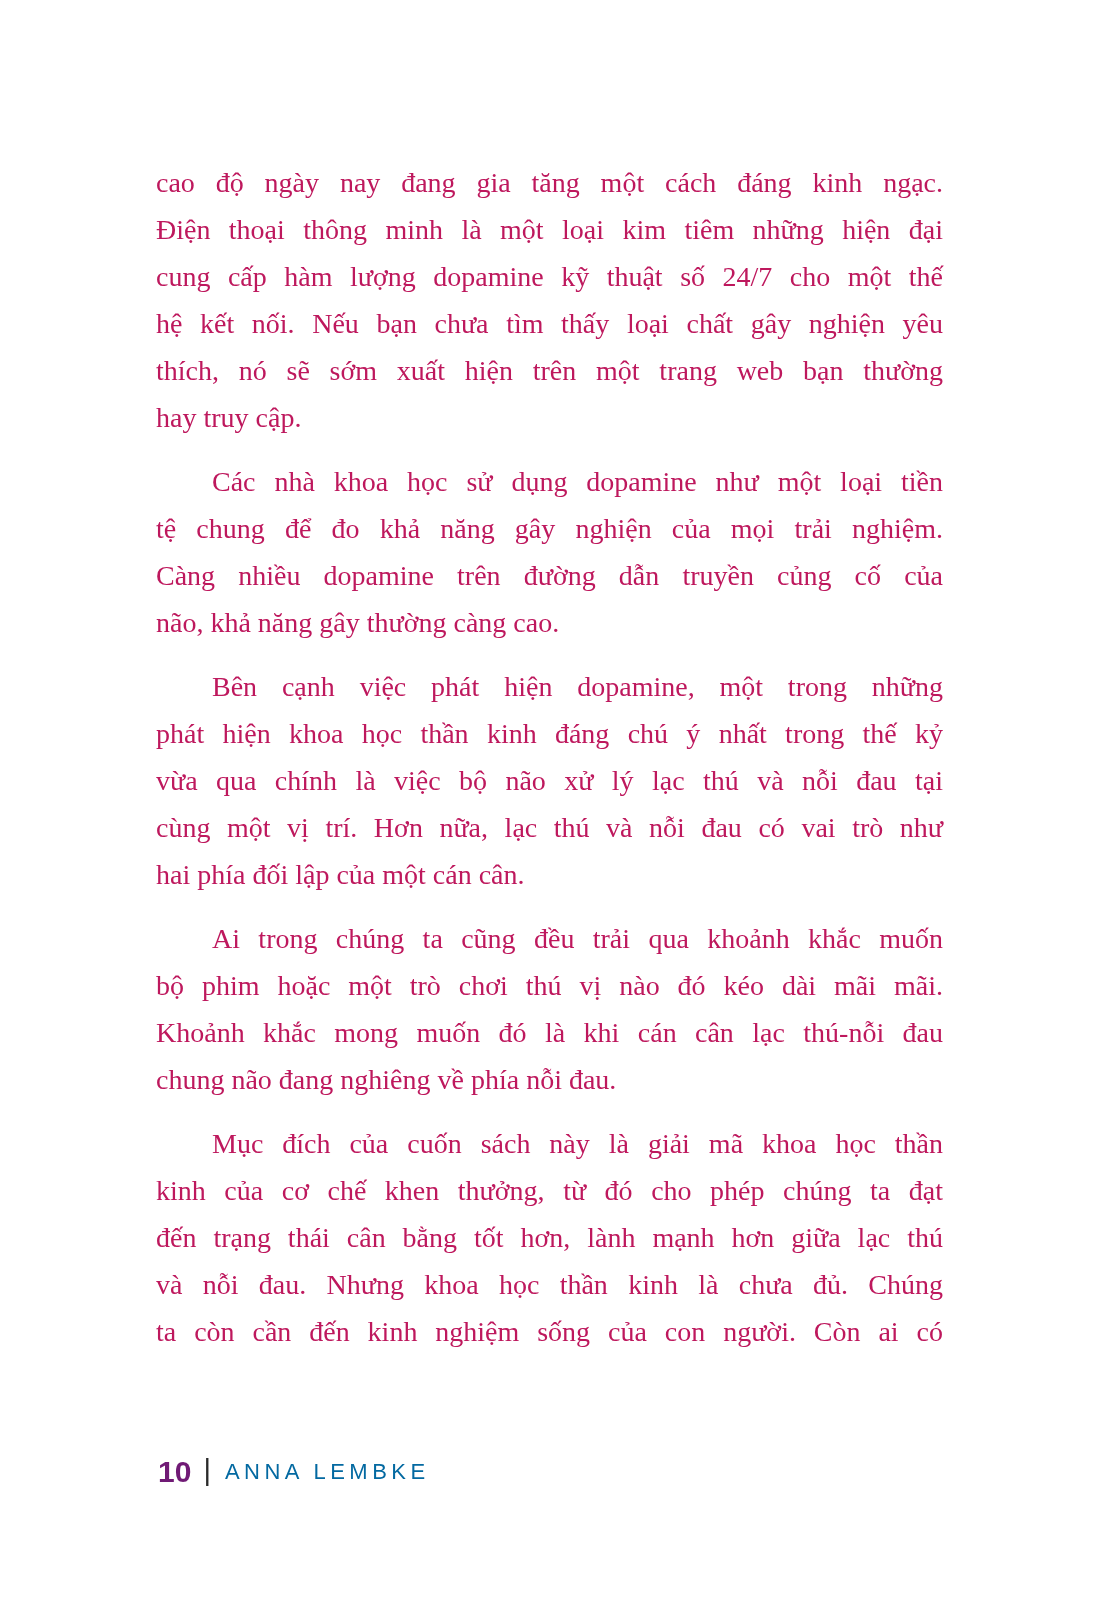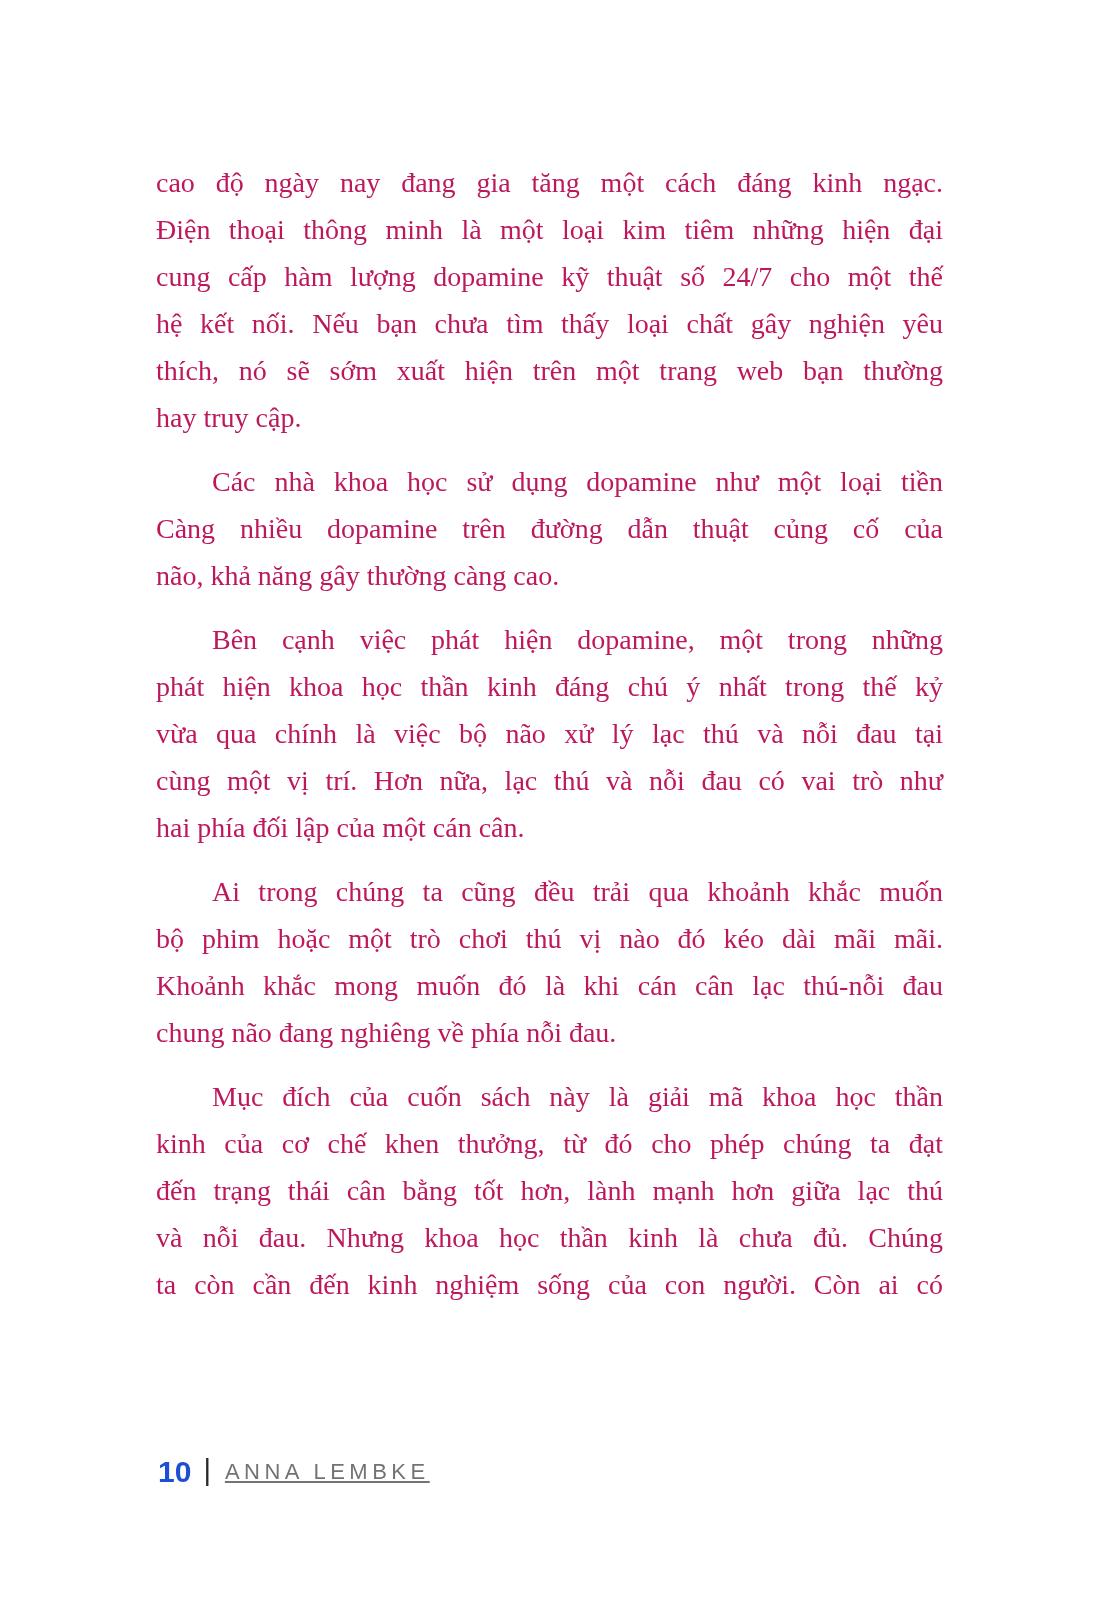--- a/index.html
+++ b/index.html
@@ -46,54 +46,54 @@
     left: 158px;
     top: 1452px;
     height: 40px;
     display: flex;
     align-items: center;
     font-family: "Liberation Sans", sans-serif;
   }
   .page-num {
     font-weight: 700;
     font-size: 30px;
-    color: #1d4ed8;
+    color: #701a75;
   }
   .sep {
     font-size: 29px;
     font-weight: 400;
     color: #2a2a2a;
     margin: 0 14px 0 12px;
     position: relative;
     top: -2px;
   }
   .author {
     font-size: 22px;
-    color: #737373;
+    color: #0369a1;
     letter-spacing: 4.5px;
-    text-decoration: underline;
   }
 </style>
 </head>
 <body>
 
 <div class="page">
 
   <main class="text-block">
       <div class="para">
         <div class="line">cao độ ngày nay đang gia tăng một cách đáng kinh ngạc.</div>
         <div class="line">Điện thoại thông minh là một loại kim tiêm những hiện đại</div>
         <div class="line">cung cấp hàm lượng dopamine kỹ thuật số 24/7 cho một thế</div>
         <div class="line">hệ kết nối. Nếu bạn chưa tìm thấy loại chất gây nghiện yêu</div>
         <div class="line">thích, nó sẽ sớm xuất hiện trên một trang web bạn thường</div>
         <div class="line lastline">hay truy cập.</div>
       </div>
       <div class="para">
         <div class="line indent">Các nhà khoa học sử dụng dopamine như một loại tiền</div>
-        <div class="line">Càng nhiều dopamine trên đường dẫn thuật củng cố của</div>
+        <div class="line">tệ chung để đo khả năng gây nghiện của mọi trải nghiệm.</div>
+        <div class="line">Càng nhiều dopamine trên đường dẫn truyền củng cố của</div>
         <div class="line lastline">não, khả năng gây thường càng cao.</div>
       </div>
       <div class="para">
         <div class="line indent">Bên cạnh việc phát hiện dopamine, một trong những</div>
         <div class="line">phát hiện khoa học thần kinh đáng chú ý nhất trong thế kỷ</div>
         <div class="line">vừa qua chính là việc bộ não xử lý lạc thú và nỗi đau tại</div>
         <div class="line">cùng một vị trí. Hơn nữa, lạc thú và nỗi đau có vai trò như</div>
         <div class="line lastline">hai phía đối lập của một cán cân.</div>
       </div>
       <div class="para">

